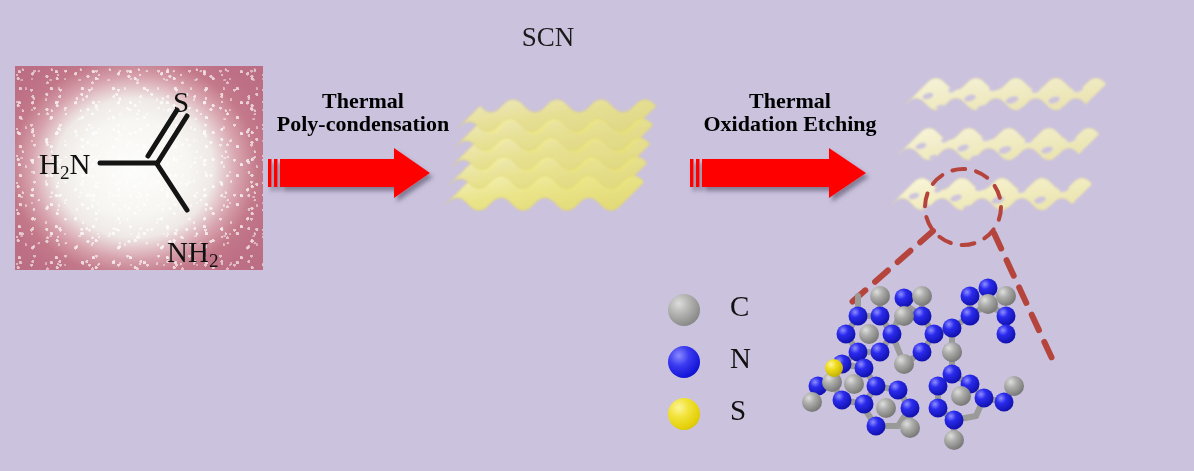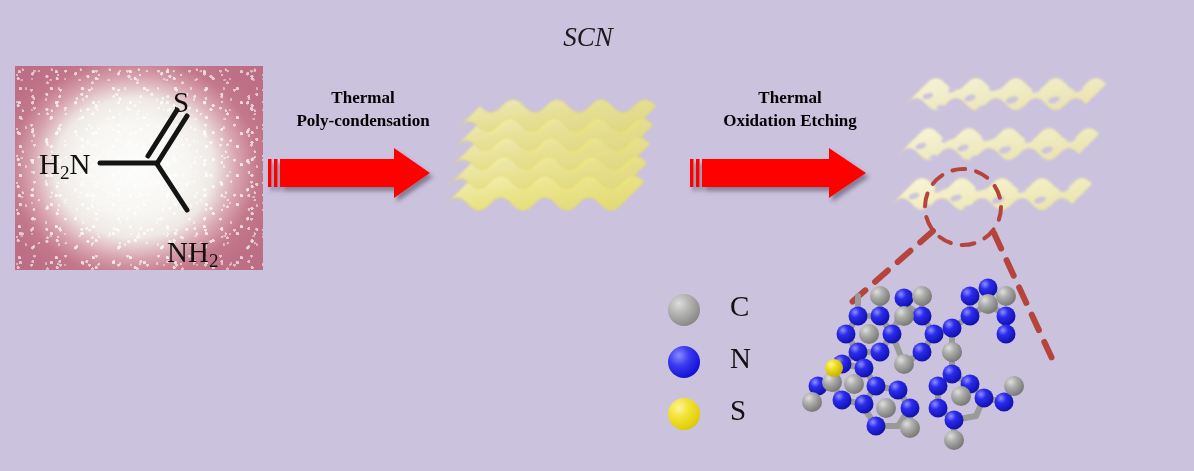--- a/index.html
+++ b/index.html
@@ -58,21 +58,21 @@
     position:absolute;color:#111;font-size:29px;line-height:1;
     font-family:"Liberation Serif",serif;white-space:nowrap;
   }
   .tl-label sub{font-size:.66em;vertical-align:-0.28em;}
 
   
   .arrow-block{position:absolute;}
   .arrow-caption{
     position:absolute;left:50%;transform:translateX(-50%);
     text-align:center;font-weight:bold;color:#000;
-    font-size:17px;line-height:1.14;white-space:nowrap;
+    font-size:22px;line-height:1.14;white-space:nowrap;
     font-family:"Liberation Serif",serif;
   }
   .arrow-art{position:absolute;left:0;top:0;}
 
   
   .heading{
     position:absolute;color:#1a1a1a;font-size:27px;
     font-family:"Liberation Serif",serif;white-space:nowrap;
     transform:translateX(-50%);
   }
@@ -92,21 +92,21 @@
   }
 
   
   svg{display:block;overflow:visible;}
 </style>
 </head>
 <body>
 
 <div id="stage">
 
-  <div class="heading" style="left:588px;top:22px;font-style:italic;">SCN</div>
+  <div class="heading" style="left:548px;top:22px;">SCN</div>
 
 
   <div id="precursor" class="abs">
     <div class="grain"></div>
     <div class="vignette"></div>
 
     <div id="thiourea">
 
       <div class="tl-label" style="left:24px;top:84px;">H<sub>2</sub>N</div>
 

